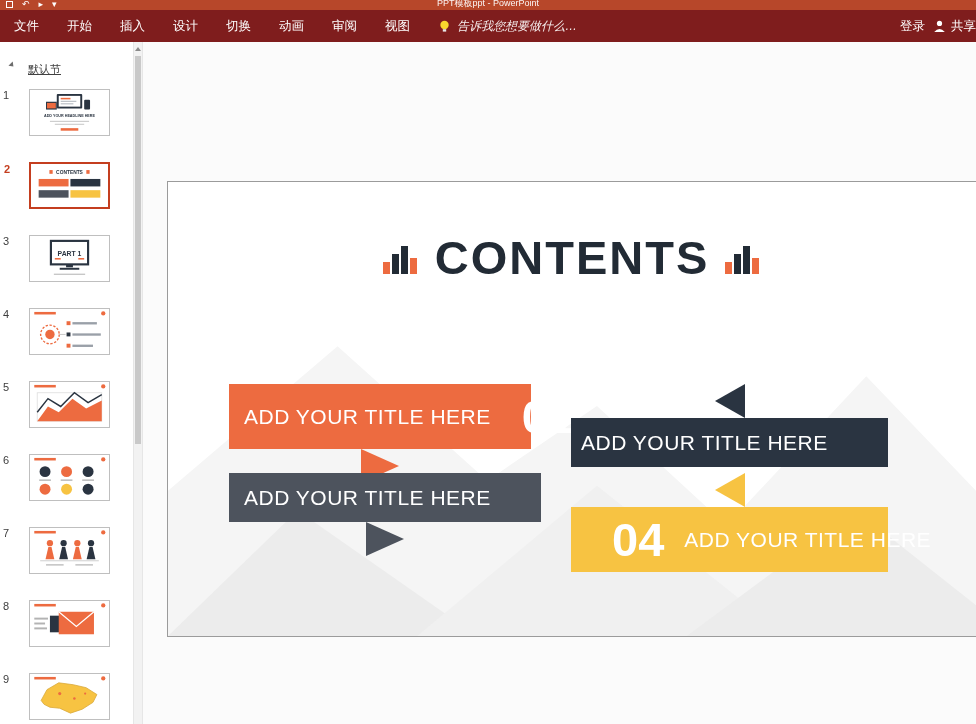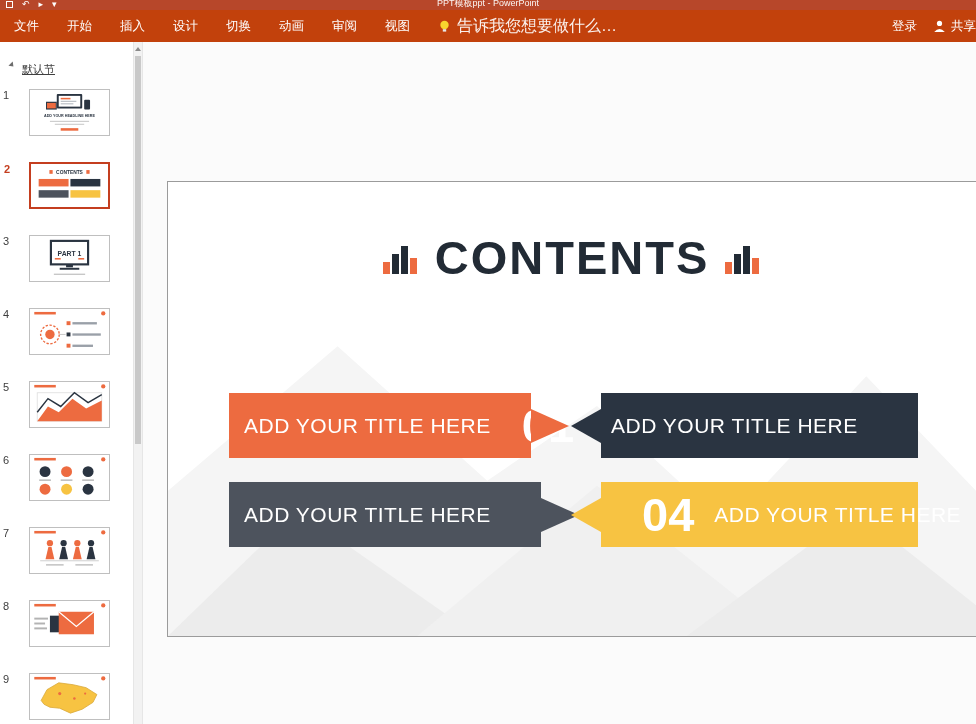--- a/index.html
+++ b/index.html
@@ -6,33 +6,33 @@
   body { font-family:"Liberation Sans", sans-serif; }
   .app { position:relative; width:976px; height:724px; overflow:hidden; background:#fff; }
 
   
   .titlebar { position:absolute; top:0; left:0; right:0; height:10px; background:#B7472A; z-index:5; }
   .qa { position:absolute; left:6px; top:-2px; display:flex; gap:9px; color:#fff; font-size:9px; line-height:12px; }
   .qa-save { width:7px; height:7px; border:1px solid #fff; margin-top:3px; }
   .titlebar-title { position:absolute; left:0; right:0; top:-3px; text-align:center; color:rgba(255,255,255,.95); font-size:9px; line-height:12px; white-space:nowrap; }
 
   
-  .ribbon { position:absolute; top:10px; left:0; right:0; height:32px; background:#c2410c; display:flex; align-items:center; color:#fff; z-index:4; }
+  .ribbon { position:absolute; top:10px; left:0; right:0; height:32px; background:#7f1d1d; display:flex; align-items:center; color:#fff; z-index:4; }
   .tab { padding:0 14px; font-size:12.5px; height:32px; line-height:32px; white-space:nowrap; cursor:default; }
-  .tellme { display:flex; align-items:center; gap:6px; margin-left:14px; font-size:16px; color:rgba(255,255,255,.92); white-space:nowrap; }
-  .ribbon-right { margin-left:auto; display:flex; align-items:center; gap:16px; padding-left:10px; }
+  .tellme { display:flex; align-items:center; gap:6px; margin-left:14px; font-size:12px; color:rgba(255,255,255,.92); white-space:nowrap;font-style:italic; }
+  .ribbon-right { margin-left:auto; display:flex; align-items:center; gap:8px; padding-left:10px; }
   .signin { font-size:12.5px; white-space:nowrap; }
   .share { display:flex; align-items:center; gap:5px; font-size:12.5px; white-space:nowrap; }
 
   
   .app-body { position:absolute; top:42px; left:0; right:0; bottom:0; display:flex; }
 
   
   .panel { width:133px; background:#fff; position:relative; overflow:hidden; flex:none; }
-  .section-header { display:flex; gap:8px; margin:20px 0 12px 10px; font-size:11px; color:#404040;text-decoration:underline; }
+  .section-header { display:flex; gap:14px; margin:20px 0 12px 10px; font-size:11px; color:#404040;text-decoration:underline; }
   .tri { width:0; height:0; border-left:4px solid #6d6d6d; border-top:3px solid transparent; border-bottom:3px solid transparent; transform:rotate(45deg); }
   .thumb-list { margin-top:4px; }
   .thumb-item { position:relative; width:81px; height:47px; margin:0 0 26px 29px; border:1px solid #BFBFBF; background:#fff; }
   .thumb-item.selected { border:2px solid #C43E1F; }
   .thumb-num { position:absolute; left:-27px; top:-1px; width:14px; font-size:11px; color:#3d3d3d; }
   .thumb-item.selected .thumb-num { color:#C43E1F; font-weight:bold; }
   .mini { width:100%; height:100%; display:block; }
   .mini svg { width:100%; height:100%; display:block; }
 
   
@@ -45,21 +45,21 @@
   .editor { flex:1; position:relative; background:#FBFBFB; }
   .slide { position:absolute; left:24px; top:139px; width:810px; height:456px; background:#fff; border:1px solid #9B9B9B; overflow:hidden; }
   .slide-bg { position:absolute; inset:0; }
   .slide-bg svg { width:100%; height:100%; display:block; }
 
   .slide-title-row { position:absolute; top:52px; left:0; right:0; display:flex; justify-content:center; align-items:flex-end; gap:16px; }
   .slide-title { font-size:47px; font-weight:bold; color:#222B35; letter-spacing:2px; line-height:1; }
   .chart-icon { display:inline-block; margin-bottom:3px; }
 
   
-  .banner { position:absolute; height:83px; display:flex; align-items:center; }
+  .banner { position:absolute; height:83px; display:flex; align-items:center;flex-direction:column; }
   .banner-body { height:65px; background:currentColor; display:flex; align-items:center; }
   .banner-tail { width:0; height:0; border-top:17px solid transparent; border-bottom:17px solid transparent; }
   .dir-right .banner-tail { border-left-width:38px; border-left-style:solid; }
   .dir-left  .banner-tail { border-right-width:30px; border-right-style:solid; }
   .banner-label { color:#fff; font-size:21px; letter-spacing:0.5px; white-space:nowrap; }
   .banner-num { color:#fff; font-size:47px; font-weight:bold; line-height:65px;margin-left:31px; }
   .body-tn { justify-content:space-between; padding:0 8px 0 15px; }
   .body-nt { justify-content:flex-start; gap:12px; padding:0 12px 0 10px; }
 </style>
 </head>

